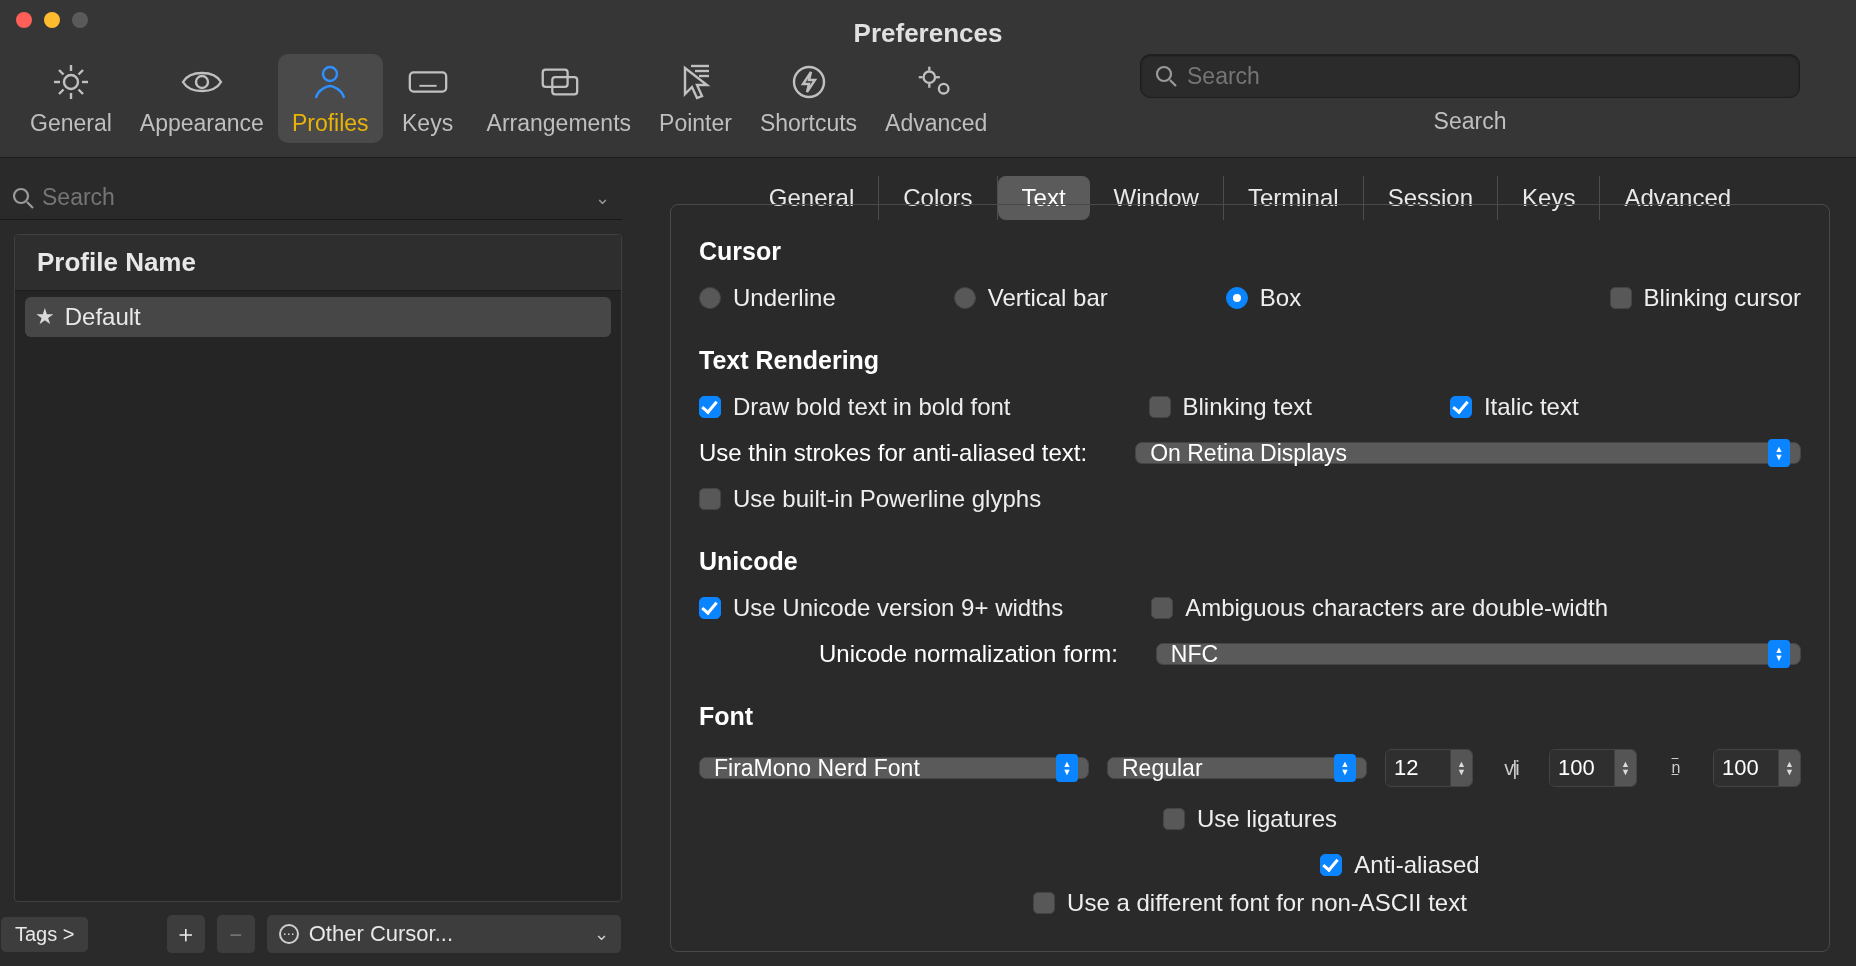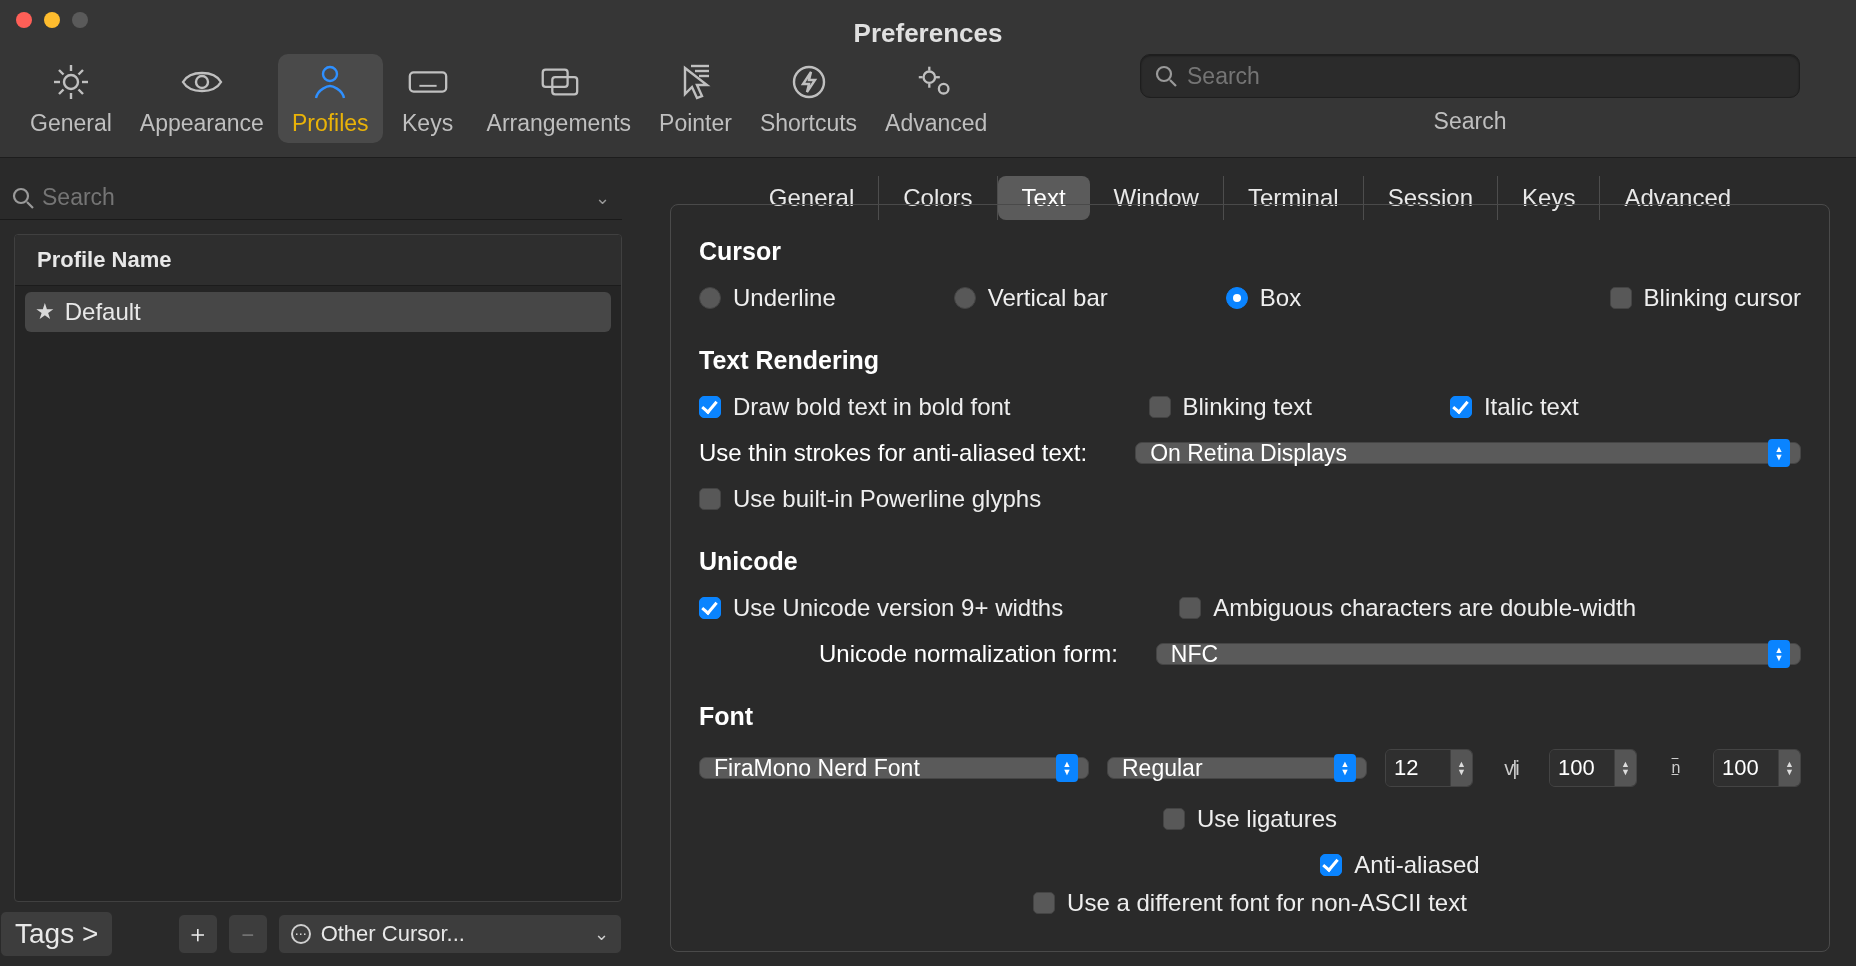--- a/index.html
+++ b/index.html
@@ -117,21 +117,21 @@
     flex:1;
     background:#252525;
     border:1px solid #404040;
     border-radius:4px;
     overflow:hidden;
     display:flex; flex-direction:column;
   }
   .profile-header {
     background:#2e2e2e;
     padding:12px 22px;
-    font-size:22px;
+    font-size:26px;
     font-weight:600;
     color:#e8e8e8;
     border-bottom:1px solid #1c1c1c;
   }
   .profile-list { flex:1; padding: 6px 10px; }
   .profile-row {
     padding:6px 10px;
     display:flex; align-items:center; gap:10px;
     font-size:24px;
     border-radius:6px;
@@ -143,21 +143,21 @@
     margin-top: 10px;
     display:flex; align-items:center; gap:10px;
     padding-left: 0;
     height: 44px;
   }
   .tags-btn {
     background:#3d3d3d;
     border:1px solid #2a2a2a;
     border-radius:6px;
     padding:6px 14px;
-    font-size:28px; color:#e8e8e8;
+    font-size:20px; color:#e8e8e8;
   }
   .flex-spacer { flex:1; }
   .btn-sq {
     width:40px; height:40px;
     background:#3d3d3d;
     border:1px solid #2a2a2a;
     border-radius:6px;
     display:flex; align-items:center; justify-content:center;
     color:#e8e8e8; font-size:24px;
   }
@@ -530,21 +530,21 @@
           <span>Use built-in Powerline glyphs</span>
         </label>
       </div>
 
       <div class="section-title mt">Unicode</div>
       <div class="row">
         <label class="checkbox checked">
           <span class="square"></span>
           <span>Use Unicode version 9+ widths</span>
         </label>
-        <label class="checkbox" style="margin-left:98px">
+        <label class="checkbox" style="margin-left:70px">
           <span class="square"></span>
           <span>Ambiguous characters are double-width</span>
         </label>
       </div>
       <div class="row">
         <span class="lbl" style="margin-left:120px">Unicode normalization form:</span>
         <div class="select" style="flex:1;margin-left:20px">
           <span class="value">NFC</span>
           <span class="spin">▲<br>▼</span>
         </div>

